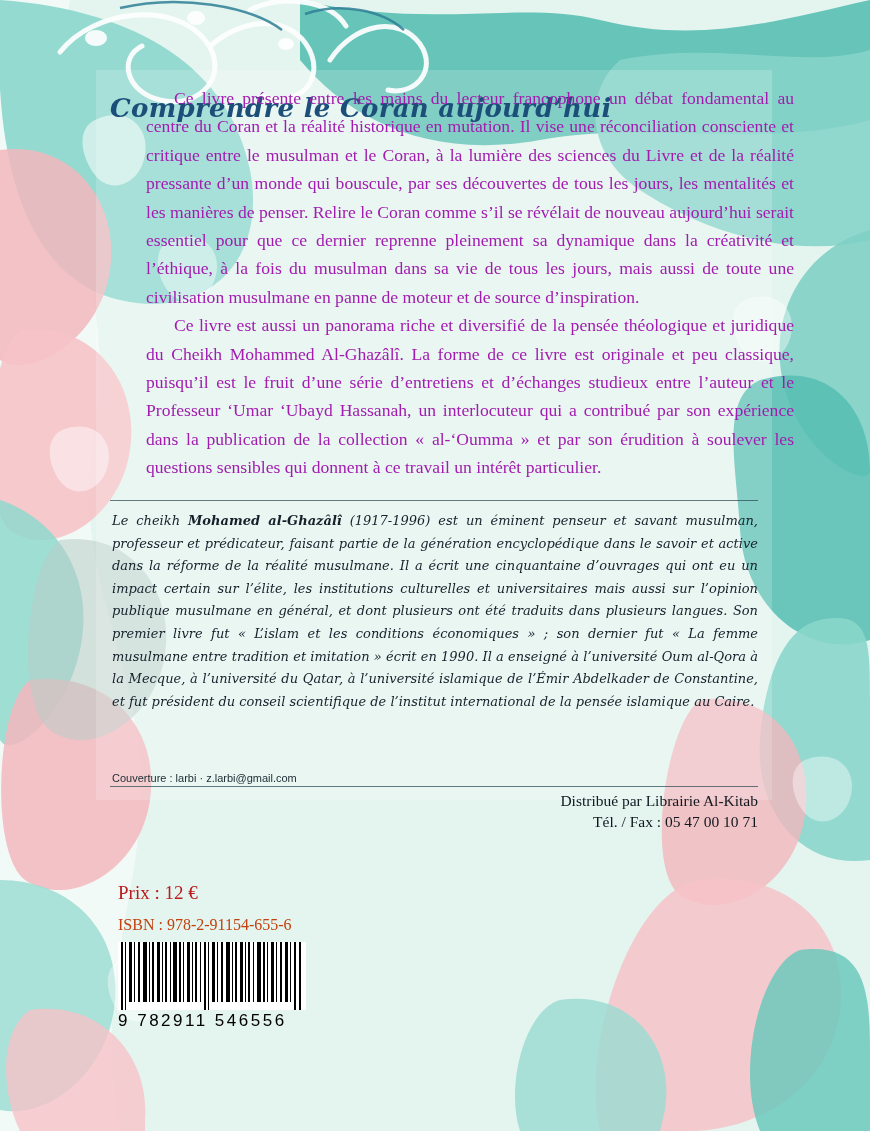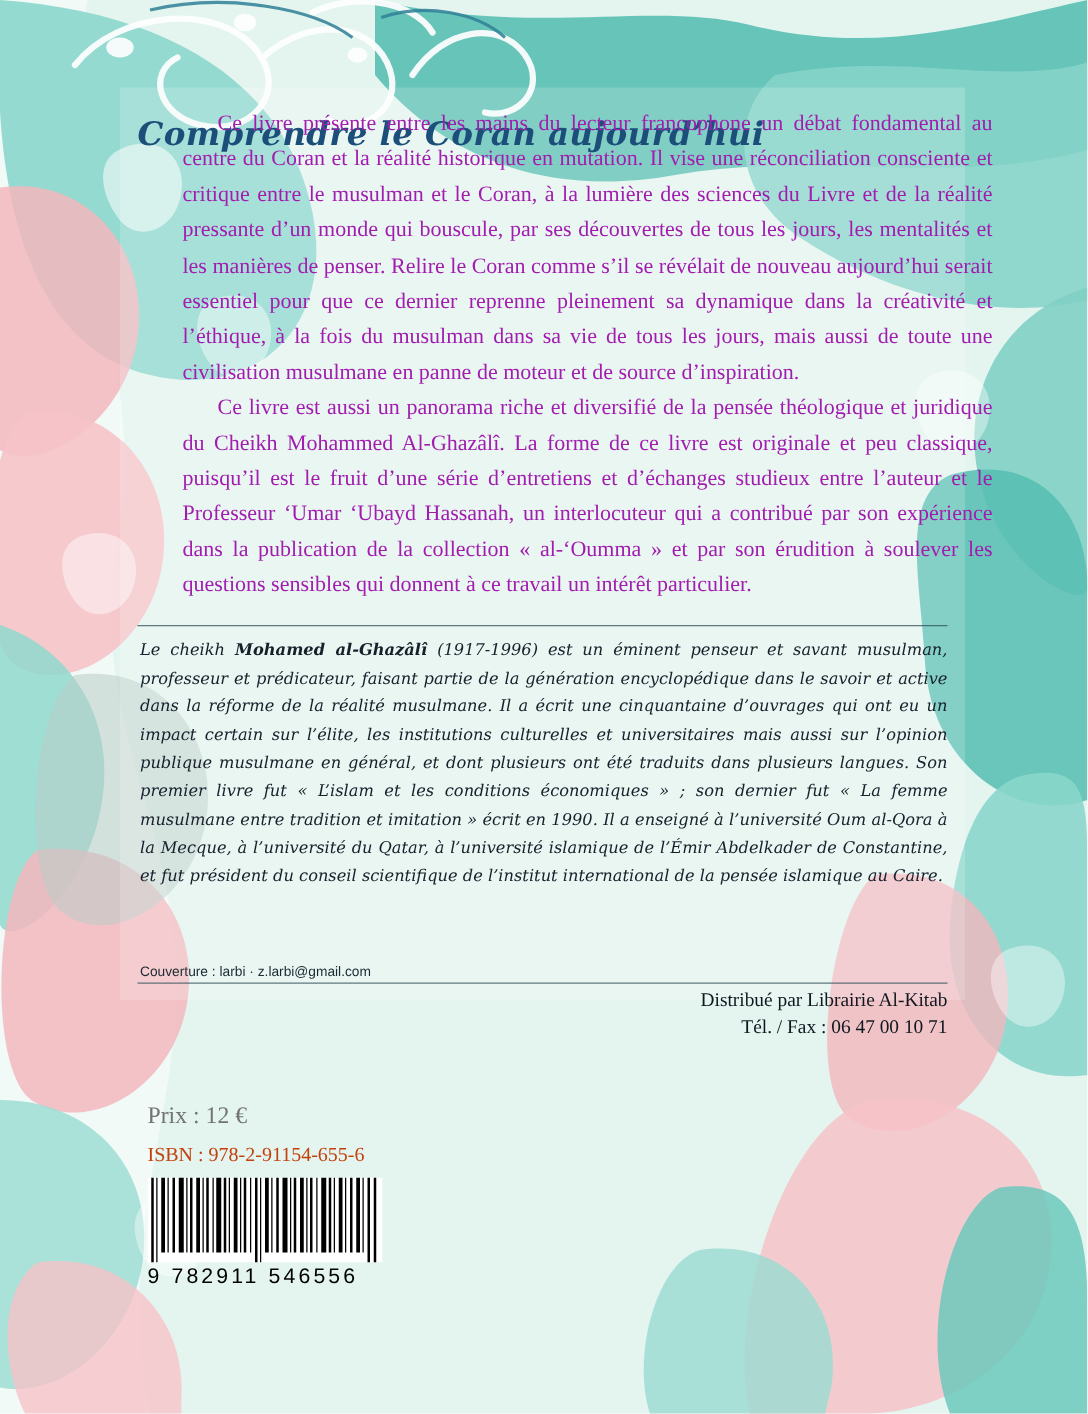--- a/index.html
+++ b/index.html
@@ -106,21 +106,21 @@
     line-height: 21px;
     color: #10181f;
   }
 
   .price {
     position: absolute;
     left: 118px;
     top: 882px;
     font-family: "Liberation Serif", serif;
     font-size: 19px;
-    color: #737373;
+    color: #b91c1c;
   }
   .isbn {
     position: absolute;
     left: 118px;
     top: 916px;
     font-family: "Liberation Serif", serif;
     font-size: 16px;
     color: #c2410c;
   }
 
@@ -230,21 +230,21 @@
   <div class="bio">
     <span>Le cheikh </span><b>Mohamed al-Ghazâlî</b><span> (1917-1996) est un éminent penseur et savant musulman, professeur et prédicateur, faisant partie de la génération encyclopédique dans le savoir et active dans la réforme de la réalité musulmane. Il a écrit une cinquantaine d’ouvrages qui ont eu un impact certain sur l’élite, les institutions culturelles et universitaires mais aussi sur l’opinion publique musulmane en général, et dont plusieurs ont été traduits dans plusieurs langues. Son premier livre fut « L’islam et les conditions économiques » ; son dernier fut « La femme musulmane entre tradition et imitation » écrit en 1990. Il a enseigné à l’université Oum al-Qora à la Mecque, à l’université du Qatar, à l’université islamique de l’Émir Abdelkader de Constantine, et fut président du conseil scientifique de l’institut international de la pensée islamique au Caire.</span>
   </div>
 
   <div class="rule" id="rule-bot"></div>
 
   <div class="credit">Couverture : larbi · z.larbi@gmail.com</div>
 
   <div class="publisher">
     <div>Distribué par Librairie Al-Kitab</div>
-    <div>Tél. / Fax : 06 47 00 10 71</div>
+    <div>Tél. / Fax : 05 47 00 10 71</div>
   </div>
 
   <div class="price">Prix : 12 €</div>
   <div class="isbn">ISBN : 978-2-91154-655-6</div>
 
   <div class="barcode-wrap">
     <svg class="barcode-bars" viewBox="0 0 188 68" preserveAspectRatio="none">
       <rect x="0" y="0" width="188" height="68" fill="#ffffff"></rect>
       <g fill="#000000">
         <rect x="3" y="0" width="2" height="68"></rect>

